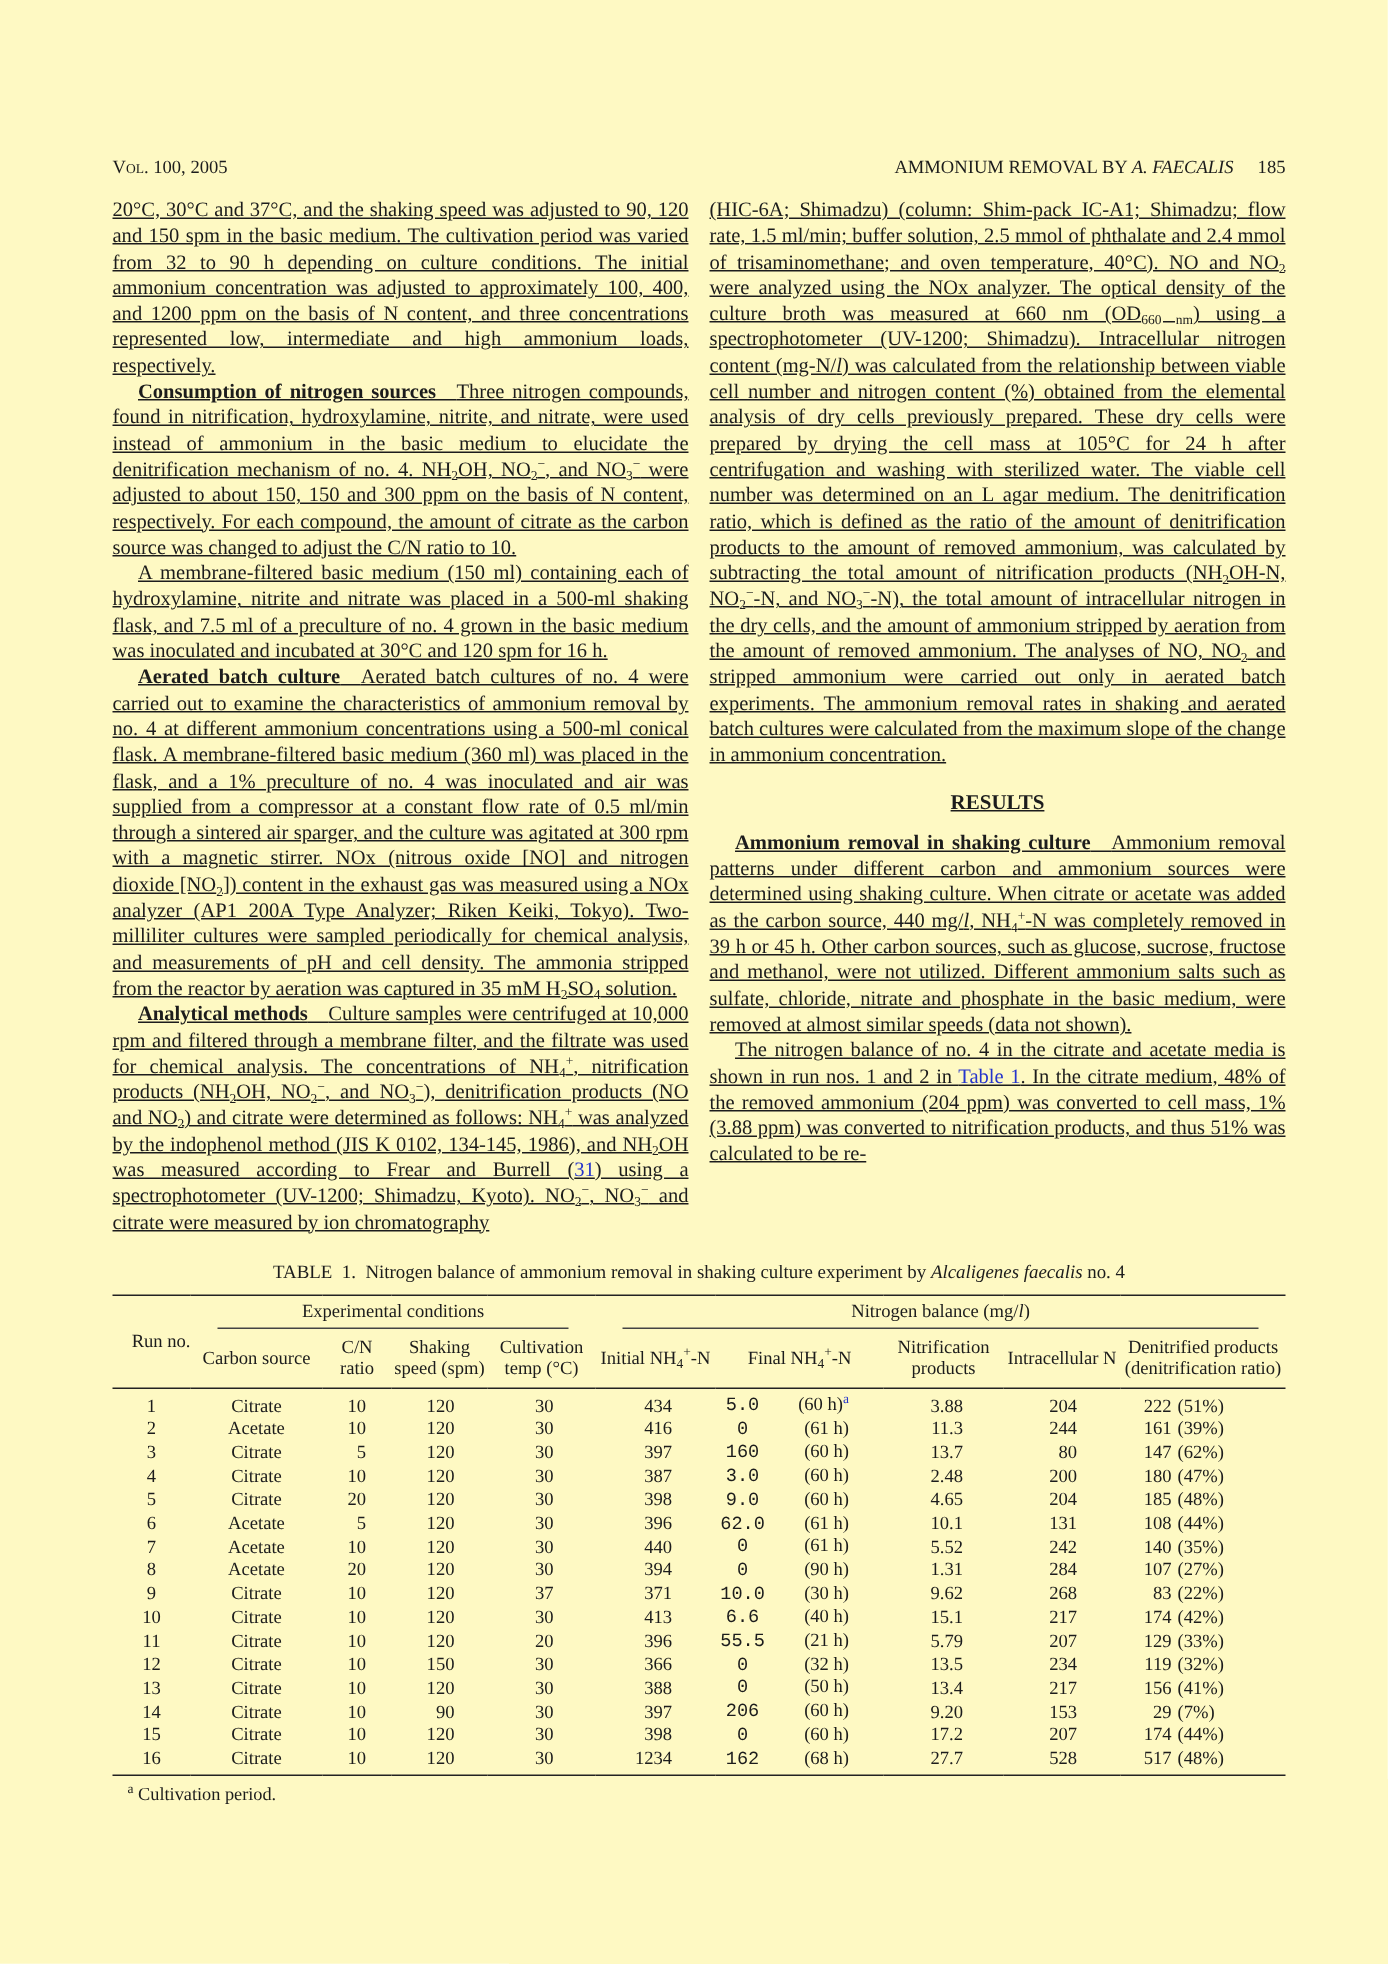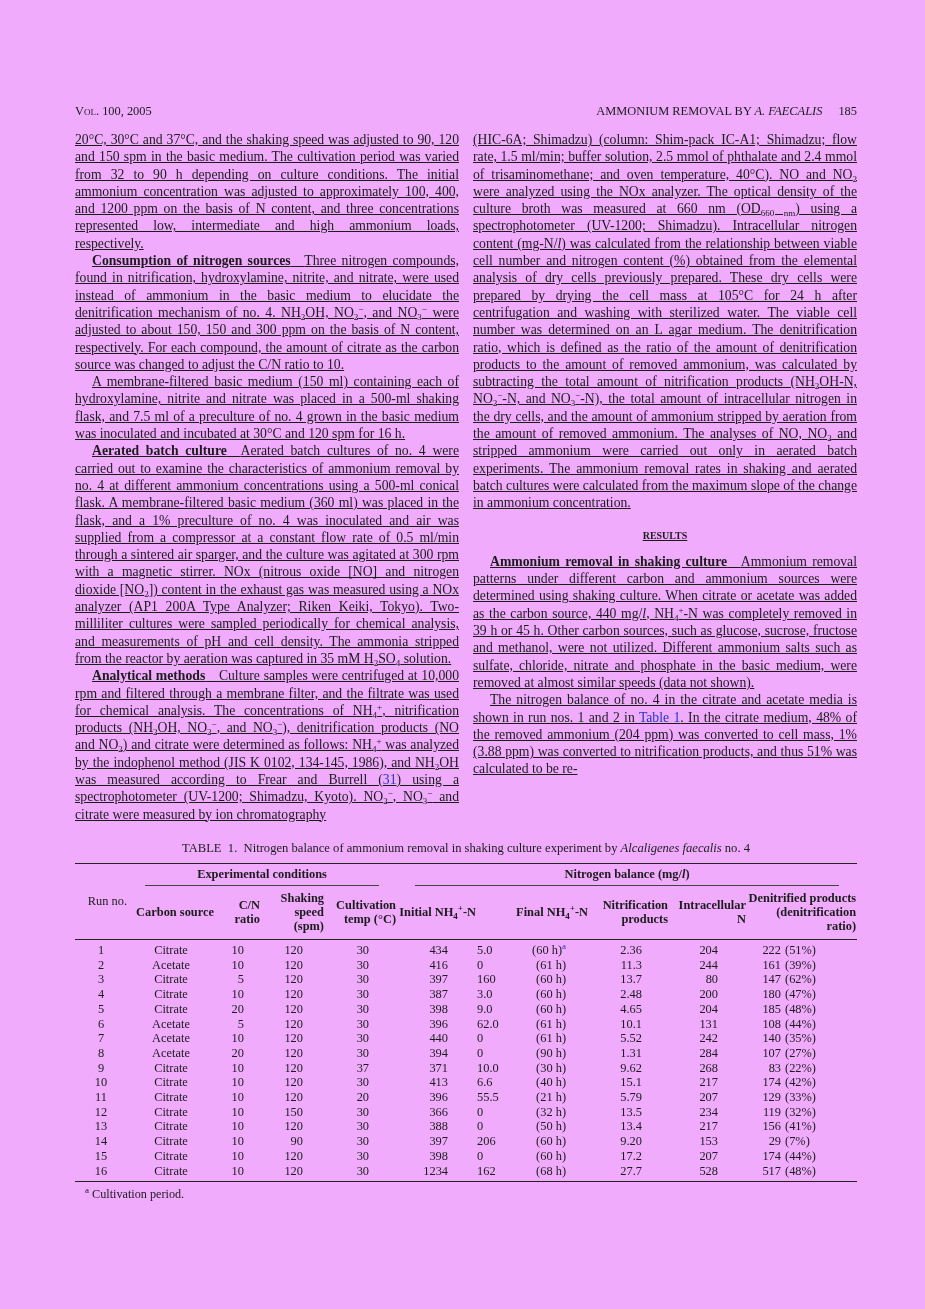--- a/index.html
+++ b/index.html
@@ -1,60 +1,60 @@
 <!DOCTYPE html>
 <html style="--link-color: #2635cc; --text-color: #1c1c1c;"><head>
 <meta charset="utf-8">
 <style>
   :root { --link-color:#2635cc; --text-color:#1c1c1c; }
   * { box-sizing: border-box; }
   body { margin:0; background:#ffffff; }
-  .page { position:relative; width:925px; height:1309px; background:#f0abfc;
+  .page { position:relative; width:925px; height:1309px; background:#fef9c3;
           font-family:"Liberation Serif", serif; color:var(--text-color); overflow:hidden; }
   .pg-header { position:absolute; top:104px; left:75px; width:782px;
                display:flex; justify-content:space-between; font-size:12.4px; }
   .sc { font-variant: small-caps; }
   .pg-header .right { display:flex; gap:16px; }
   .columns { position:absolute; top:131px; left:75px; width:782px; display:flex; gap:14px;text-decoration:underline; }
   .col { width:384px; font-size:13.7px; line-height:17.3px; text-align:justify; }
   .para { margin:0; }
   .para.ind { text-indent:17px; }
-  .section-heading { margin:15px 0 9px; text-align:center; font-weight:bold; font-size:10px; }
+  .section-heading { margin:15px 0 9px; text-align:center; font-weight:bold; font-size:14px; }
   sub, sup { font-size:9px; line-height:0; }
   sub { vertical-align:-3px; }
   sup { vertical-align:5px; }
   .lnk { color:var(--link-color); cursor:pointer; }
   b { font-weight:bold; }
   
   .table-section { position:absolute; top:841px; left:75px; width:782px; }
   .tbl-title { text-align:center; font-size:12.6px; margin:0 0 7px; }
   table.tbl { width:782px; border-collapse:collapse; table-layout:fixed; font-size:12.4px; }
   col.w-run{width:52px} col.w-carbon{width:88px} col.w-cn{width:46px} col.w-speed{width:64px}
   col.w-temp{width:72px} col.w-initial{width:80px} col.w-final{width:112px}
   col.w-nitrif{width:80px} col.w-intra{width:78px} col.w-denit{width:110px}
-  .tbl thead th { font-weight:bold; }
+  .tbl thead th { font-weight:normal; }
   .tbl thead tr.grp-row th { border-top:1.4px solid #222; padding:0; }
   .tbl th.run-h { border-top:1.4px solid #222; border-bottom:1px solid #222;
                   text-align:right; vertical-align:middle; font-weight:normal; }
   .grp { border-bottom:1px solid #444; margin:0 18px; padding:3px 0 3px; text-align:center; }
-  .tbl th.ch { text-align:right; vertical-align:middle; line-height:14px;
+  .tbl th.ch { text-align:center; vertical-align:middle; line-height:14px;
                padding:5px 1px 6px; border-bottom:1px solid #222; }
   .tbl tbody td { padding:0; line-height:14.7px; white-space:nowrap; }
   .tbl tbody tr:first-child td { padding-top:3px; }
   .tbl tbody tr:last-child td { border-bottom:1.4px solid #222; padding-bottom:3px; }
   td.c { text-align:center; }
   td.n { text-align:right; }
   .tbl td:nth-child(3){ padding-right:17px; }
   .tbl td:nth-child(4){ padding-right:22px; }
   .tbl td:nth-child(5){ padding-right:28px; }
   .tbl td:nth-child(6){ padding-right:29px; }
   .tbl td:nth-child(8){ padding-right:27px; }
   .tbl td:nth-child(9){ padding-right:29px; }
   td.fin { text-align:left; padding-left:8px; }
-  .fv { display:inline-block; width:36px; text-align:left; }
+  .fv { display:inline-block; width:36px; text-align:center;font-family:Liberation Mono, monospace; }
   .ft { display:inline-block; width:48px; text-align:right; margin-left:5px; }
   td.den { text-align:left; padding-left:16px; }
   .dv { display:inline-block; width:34px; text-align:right; }
   .dr { display:inline-block; text-align:center; margin-left:4px; }
   .footnote { font-size:12.2px; margin-top:5px; padding-left:10px; }
 </style>
 </head>
 <body>
 
 <div class="page">
@@ -122,21 +122,21 @@
       </thead>
       <tbody id="table-body">
           <tr>
             <td class="c">1</td>
             <td class="c">Citrate</td>
             <td class="n">10</td>
             <td class="n">120</td>
             <td class="n">30</td>
             <td class="n">434</td>
             <td class="fin"><span class="fv">5.0</span><span class="ft">(60 h)<sup class="lnk">a</sup></span></td>
-            <td class="n">2.36</td>
+            <td class="n">3.88</td>
             <td class="n">204</td>
             <td class="den"><span class="dv">222</span><span class="dr">(51%)</span></td>
           </tr>
           <tr>
             <td class="c">2</td>
             <td class="c">Acetate</td>
             <td class="n">10</td>
             <td class="n">120</td>
             <td class="n">30</td>
             <td class="n">416</td>

